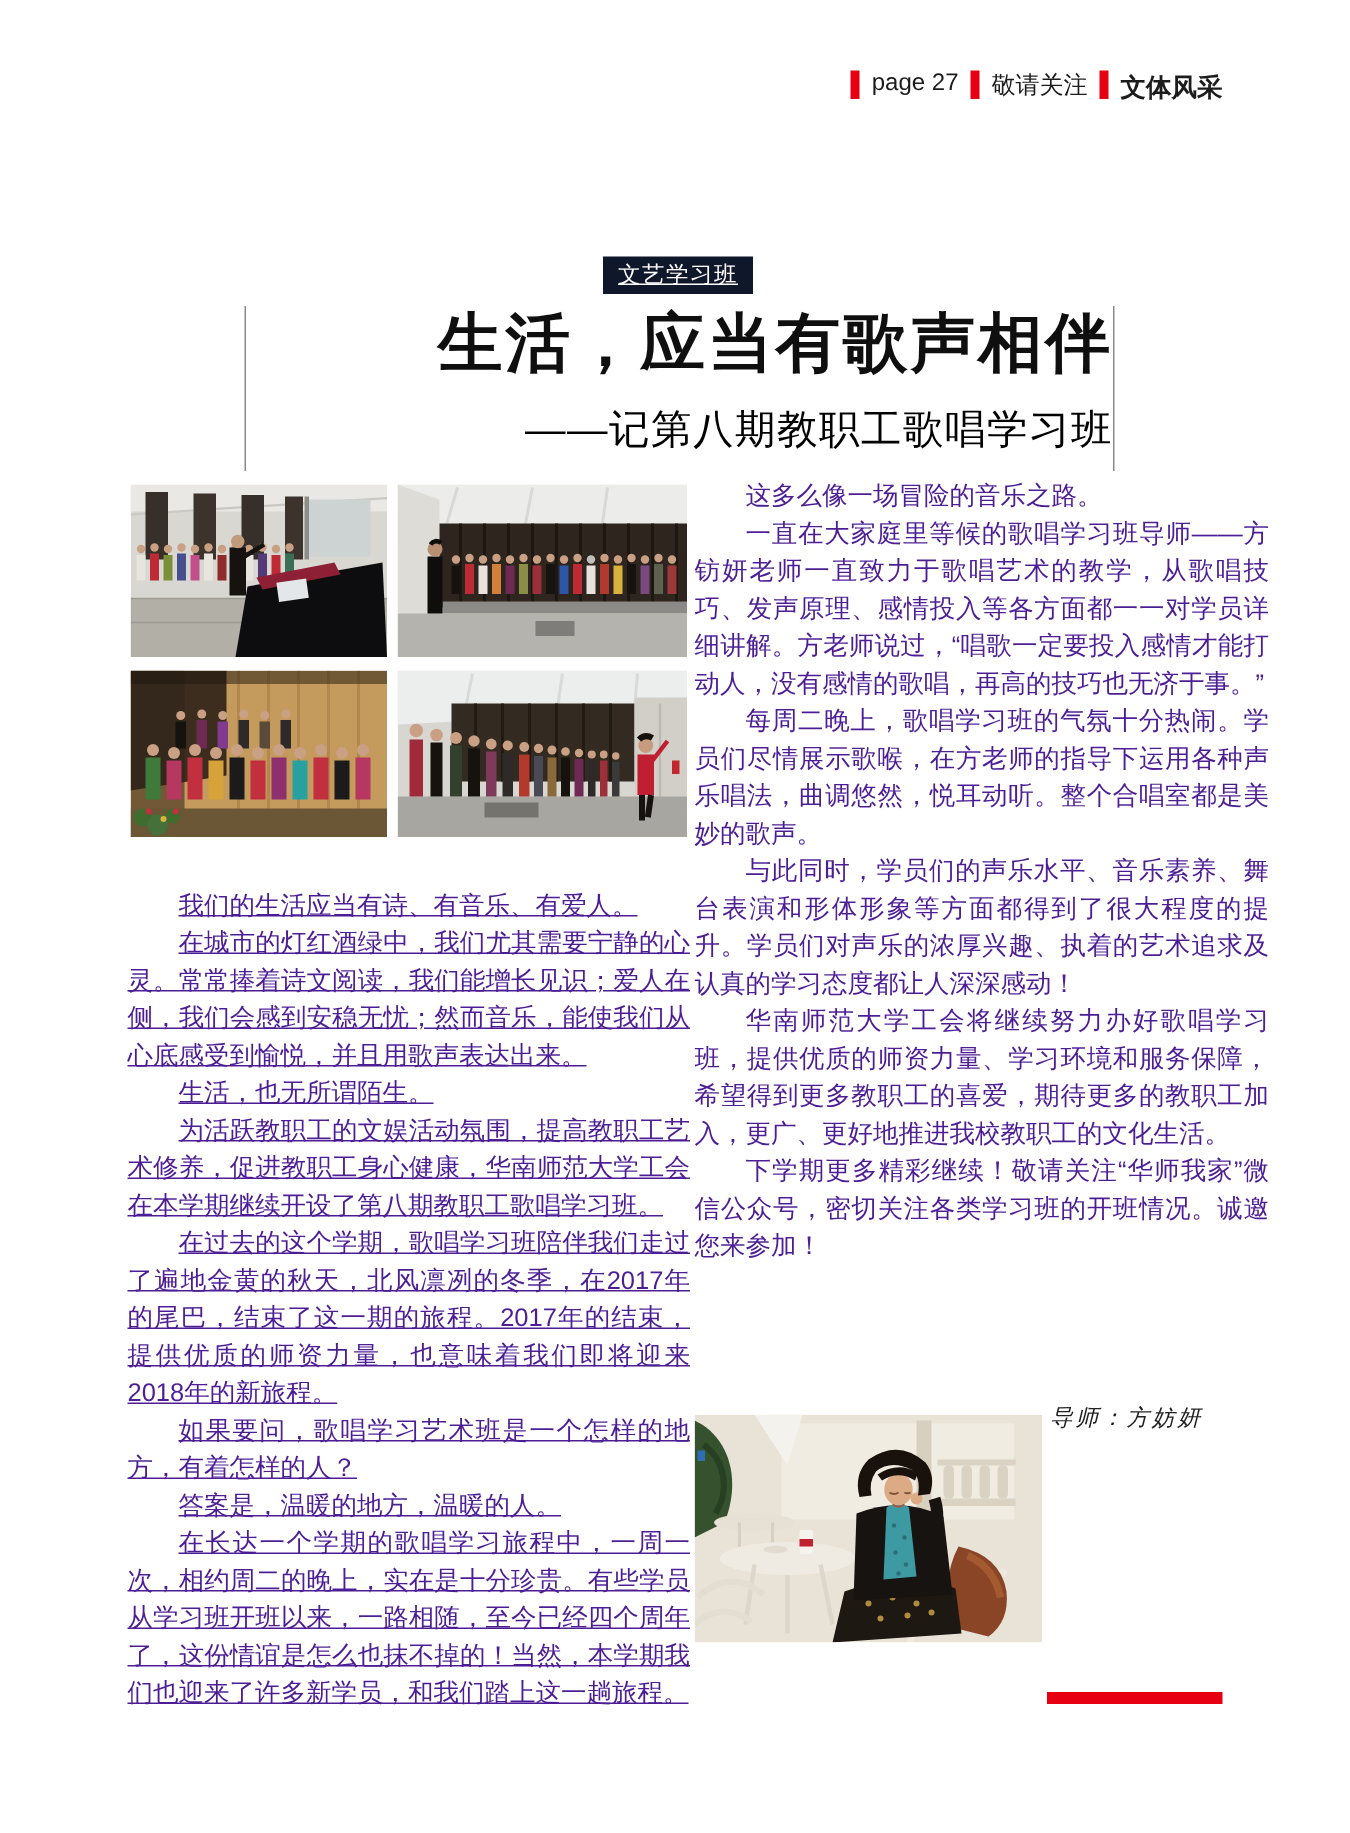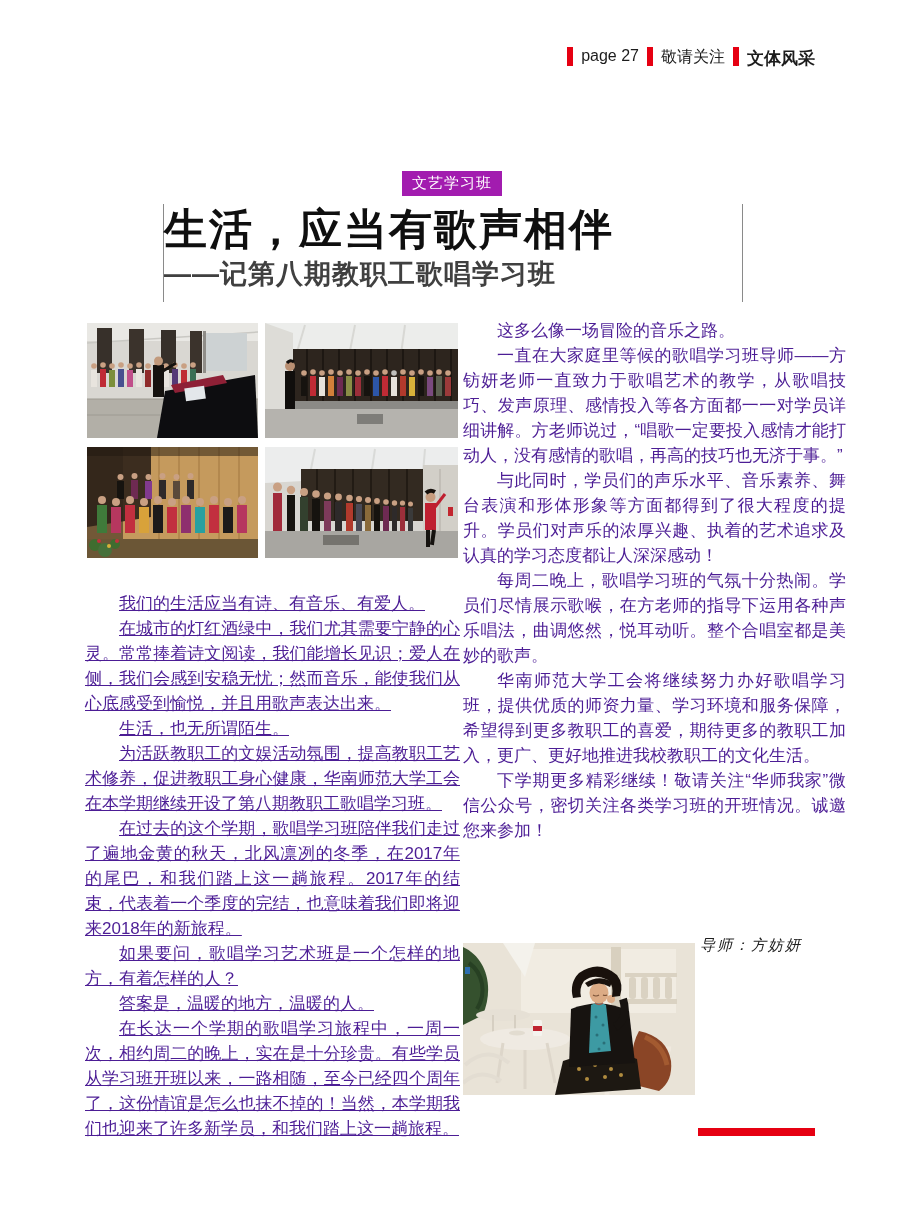--- a/index.html
+++ b/index.html
@@ -7,27 +7,27 @@
         font-family:"Liberation Sans","DejaVu Sans",sans-serif;color:#2b2b2b;}
 
   
   .pagehead{position:absolute;top:47px;right:85px;display:flex;gap:8px;
             font-size:16px;color:#1c1c1c;}
   .pagehead .rbar{width:6px;height:19px;background:#e60012;}
   .pagehead .sec-bold{font-weight:bold;font-size:17px;}
 
   
   .tag{position:absolute;top:171px;left:163px;width:578px;text-align:center;}
-  .tag span{display:inline-block;background:#a21caf;color:#fff;font-size:15px;
-            padding:3px 10px;letter-spacing:1px;}
-  .title-block{position:absolute;top:204px;left:163px;width:578px;text-align:left;
+  .tag span{display:inline-block;background:#0f172a;color:#fff;font-size:15px;
+            padding:3px 10px;letter-spacing:1px;text-decoration:underline;}
+  .title-block{position:absolute;top:204px;left:163px;width:578px;text-align:right;
                border-left:1px solid #8a8a8a;border-right:1px solid #8a8a8a;
                padding:2px 0 10px 0;}
   .title{font-size:43px;font-weight:bold;color:#0f0f0f;letter-spacing:2px;line-height:1.1;}
-  .subtitle{font-size:27px;color:#404040;font-weight:700;letter-spacing:1px;margin-top:3px;}
+  .subtitle{font-size:27px;color:#000000;font-weight:400;letter-spacing:1px;margin-top:15px;}
 
   
   .photo-grid{position:absolute;left:87px;top:323px;display:grid;
               grid-template-columns:171px 193px;grid-template-rows:115px 111px;
               column-gap:7px;row-gap:9px;}
   .photo-grid figure{margin:0;width:100%;height:100%;overflow:hidden;}
   .photo-grid svg{display:block;width:100%;height:100%;}
 
   
   .col{position:absolute;font-size:17px;line-height:25px;text-align:justify;color:#4c1d95;}
@@ -273,31 +273,31 @@
         <rect x="167" y="83" width="4" height="15" fill="#15120f" transform="rotate(8 169 83)"></rect>
       </svg>
     </figure>
   </div>
 
   <div class="col col-left">
     <p>我们的生活应当有诗、有音乐、有爱人。</p>
     <p>在城市的灯红酒绿中，我们尤其需要宁静的心灵。常常捧着诗文阅读，我们能增长见识；爱人在侧，我们会感到安稳无忧；然而音乐，能使我们从心底感受到愉悦，并且用歌声表达出来。</p>
     <p>生活，也无所谓陌生。</p>
     <p>为活跃教职工的文娱活动氛围，提高教职工艺术修养，促进教职工身心健康，华南师范大学工会在本学期继续开设了第八期教职工歌唱学习班。</p>
-    <p>在过去的这个学期，歌唱学习班陪伴我们走过了遍地金黄的秋天，北风凛冽的冬季，在2017年的尾巴，和我们踏上这一趟旅程。2017年的结束，代表着一个季度的完结，也意味着我们即将迎来2018年的新旅程。</p>
+    <p>在过去的这个学期，歌唱学习班陪伴我们走过了遍地金黄的秋天，北风凛冽的冬季，在2017年的尾巴，结束了这一期的旅程。2017年的结束，提供优质的师资力量，也意味着我们即将迎来2018年的新旅程。</p>
     <p>如果要问，歌唱学习艺术班是一个怎样的地方，有着怎样的人？</p>
     <p>答案是，温暖的地方，温暖的人。</p>
     <p>在长达一个学期的歌唱学习旅程中，一周一次，相约周二的晚上，实在是十分珍贵。有些学员从学习班开班以来，一路相随，至今已经四个周年了，这份情谊是怎么也抹不掉的！当然，本学期我们也迎来了许多新学员，和我们踏上这一趟旅程。</p>
   </div>
 
   <div class="col col-right">
     <p>这多么像一场冒险的音乐之路。</p>
     <p>一直在大家庭里等候的歌唱学习班导师——方钫妍老师一直致力于歌唱艺术的教学，从歌唱技巧、发声原理、感情投入等各方面都一一对学员详细讲解。方老师说过，“唱歌一定要投入感情才能打动人，没有感情的歌唱，再高的技巧也无济于事。”</p>
+    <p>每周二晚上，歌唱学习班的气氛十分热闹。学员们尽情展示歌喉，在方老师的指导下运用各种声乐唱法，曲调悠然，悦耳动听。整个合唱室都是美妙的歌声。</p>
     <p>与此同时，学员们的声乐水平、音乐素养、舞台表演和形体形象等方面都得到了很大程度的提升。学员们对声乐的浓厚兴趣、执着的艺术追求及认真的学习态度都让人深深感动！</p>
-    <p>每周二晚上，歌唱学习班的气氛十分热闹。学员们尽情展示歌喉，在方老师的指导下运用各种声乐唱法，曲调悠然，悦耳动听。整个合唱室都是美妙的歌声。</p>
     <p>华南师范大学工会将继续努力办好歌唱学习班，提供优质的师资力量、学习环境和服务保障，希望得到更多教职工的喜爱，期待更多的教职工加入，更广、更好地推进我校教职工的文化生活。</p>
     <p>下学期更多精彩继续！敬请关注“华师我家”微信公众号，密切关注各类学习班的开班情况。诚邀您来参加！</p>
   </div>
 
   <div class="tutor-photo">
     <svg viewBox="0 0 232 152" preserveAspectRatio="none" aria-hidden="true">
       <rect width="232" height="152" fill="#e9e3d7"></rect>
       <rect x="58" y="6" width="155" height="64" fill="#f1ece2"></rect>
       <rect x="148" y="4" width="10" height="62" fill="#d8d0bf"></rect>
       <g fill="#dad2c2">

